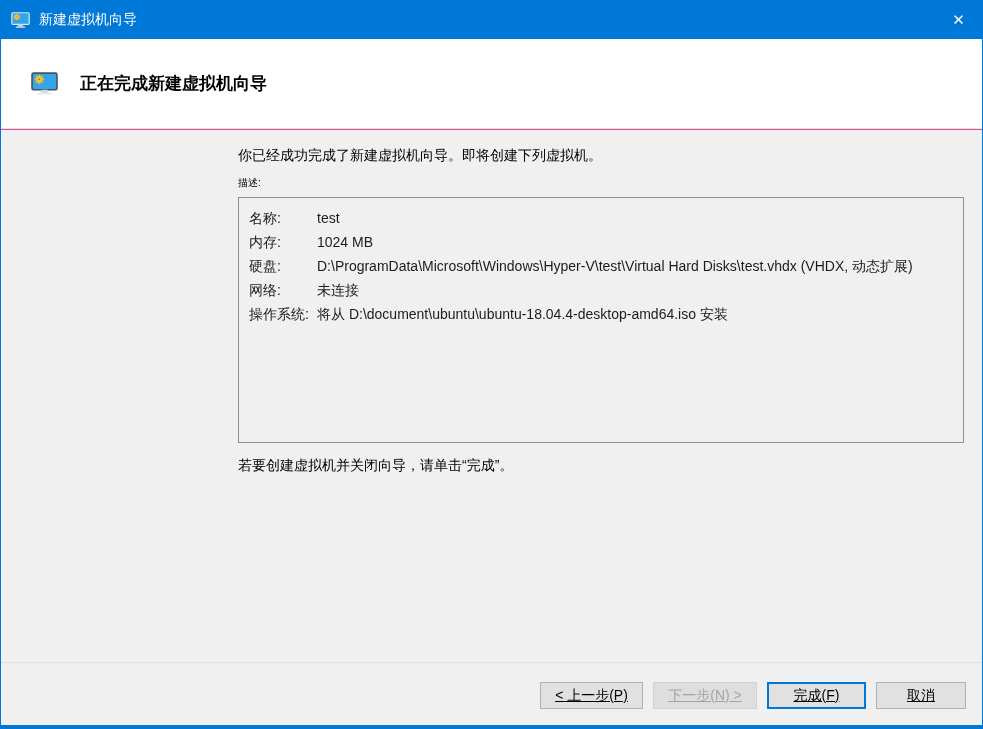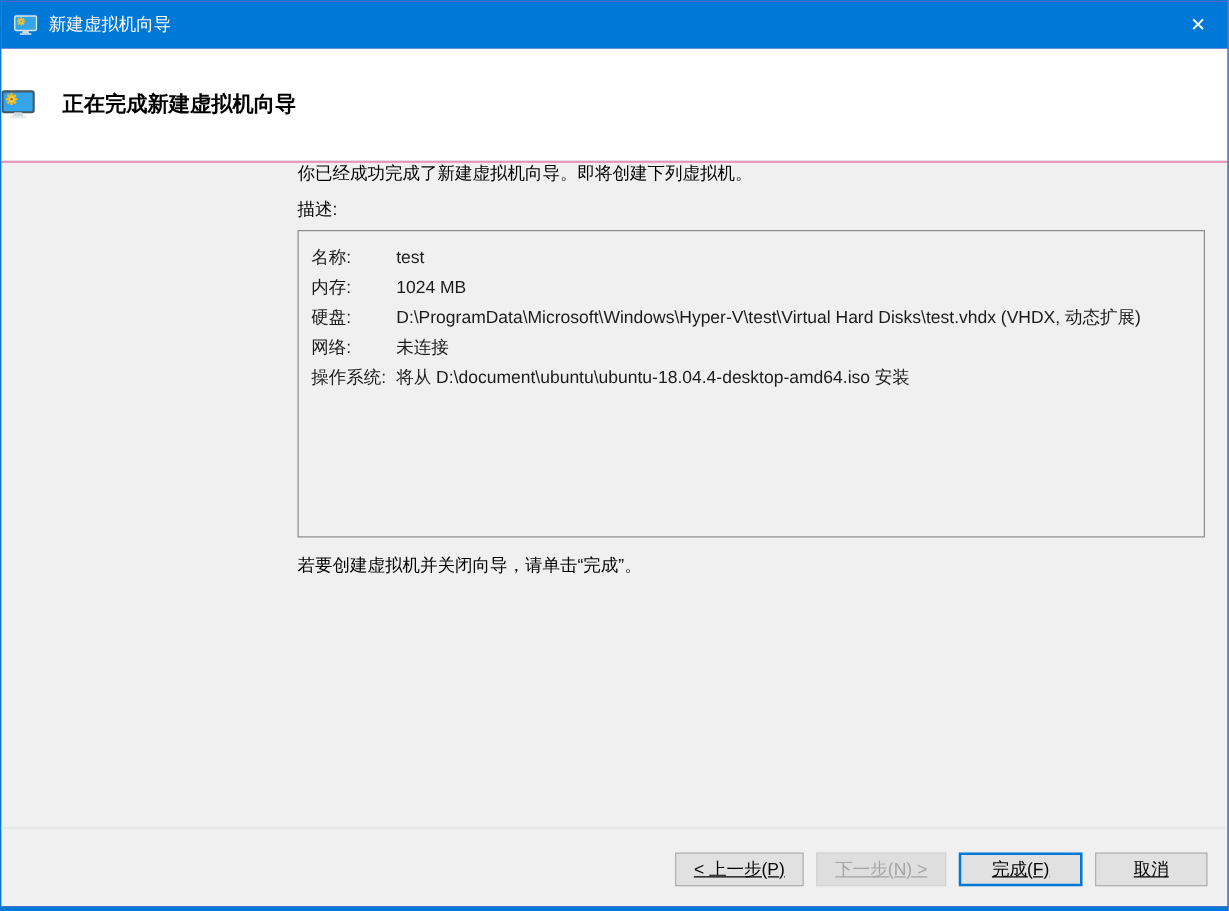--- a/index.html
+++ b/index.html
@@ -22,42 +22,42 @@
   .titlebar-title { color:#ffffff; font-size:14px; margin-left:9px; flex:1 1 auto; }
   .close-btn {
     width:47px; height:38px; display:flex; align-items:center; justify-content:center;
     color:#ffffff; font-size:15px; cursor:default;
   }
 
   
   .header {
     position:absolute; top:38px; left:0; right:0; height:90px;
     background:#ffffff; border-bottom:1px solid #e2e2e2;
-    display:flex; align-items:center; 
+    display:flex; align-items:center; padding-left:30px;
   }
   .header-icon { display:flex; align-items:center; }
   .header-title { font-size:17px; font-weight:bold; color:#000000; margin-left:22px; }
 
   
   .body { position:absolute; top:129px; left:0; right:0; bottom:0; background:#f0f0f0; }
 
   .sidebar {
     position:absolute; left:0; top:0; width:216px; height:514px;
     border-right:1px solid #c6c6c6; padding-top:14px;
   }
   .side-item {
     height:28px; line-height:28px; font-size:14px; color:#000000;
     padding-left:15px; white-space:nowrap; cursor:default;
   }
   .side-item.indent { padding-left:38px; }
   .side-item.selected { background:var(--accent); color:#ffffff; }
 
   .content { position:absolute; left:237px; top:0; right:18px; }
-  .intro { font-size:14px; color:#000000; }
-  .desc-label { margin-top:11px; font-size:14px; color:#000000; }
+  .intro { margin-top:17px; font-size:14px; color:#000000; }
+  .desc-label { margin-top:11px; font-size:10px; color:#000000; }
   .summary-box {
     margin-top:7px; height:246px; border:1px solid #8f8f8f; background:#f0f0f0;
     padding:8px 10px; overflow:hidden;
   }
   .summary-row { display:flex; line-height:24px; font-size:14px; color:#1b1b1b; }
   .row-label { width:68px; flex:0 0 auto; }
   .row-value { white-space:nowrap; }
   .footer-note { margin-top:14px; font-size:14px; color:#000000; }
 
   .pre-button-divider {

